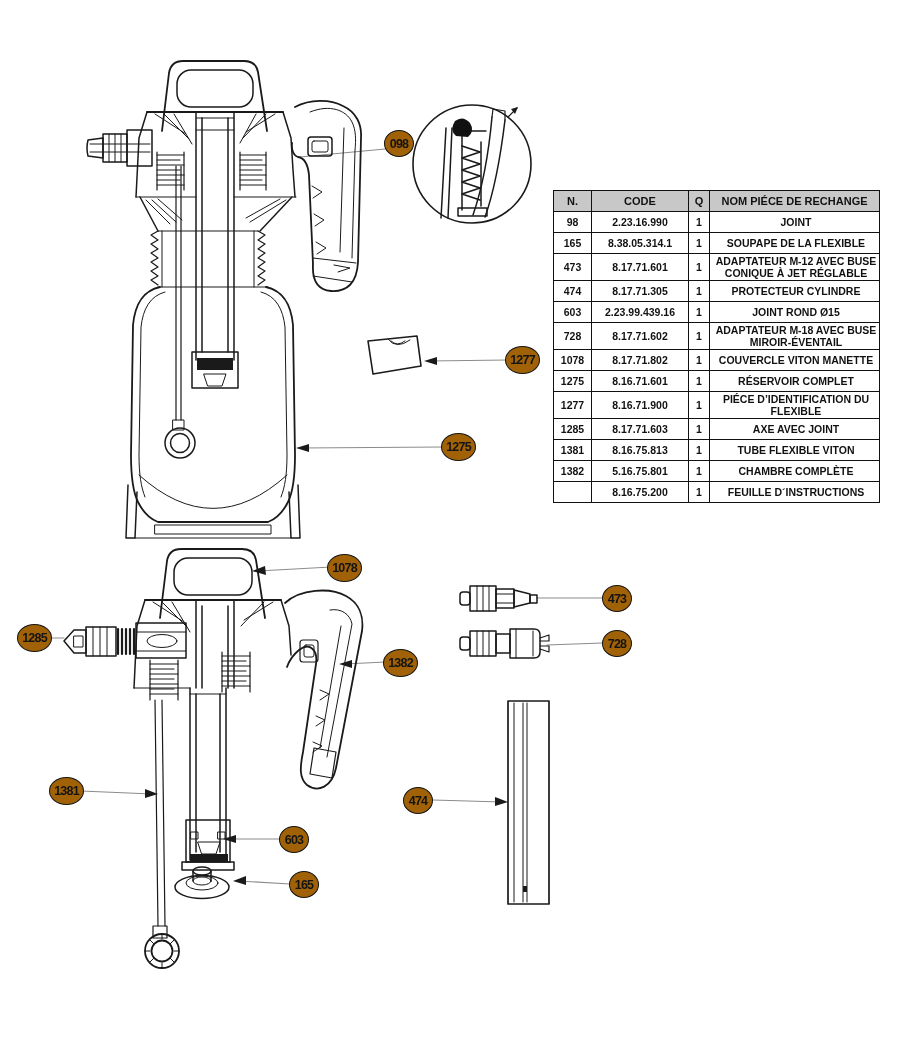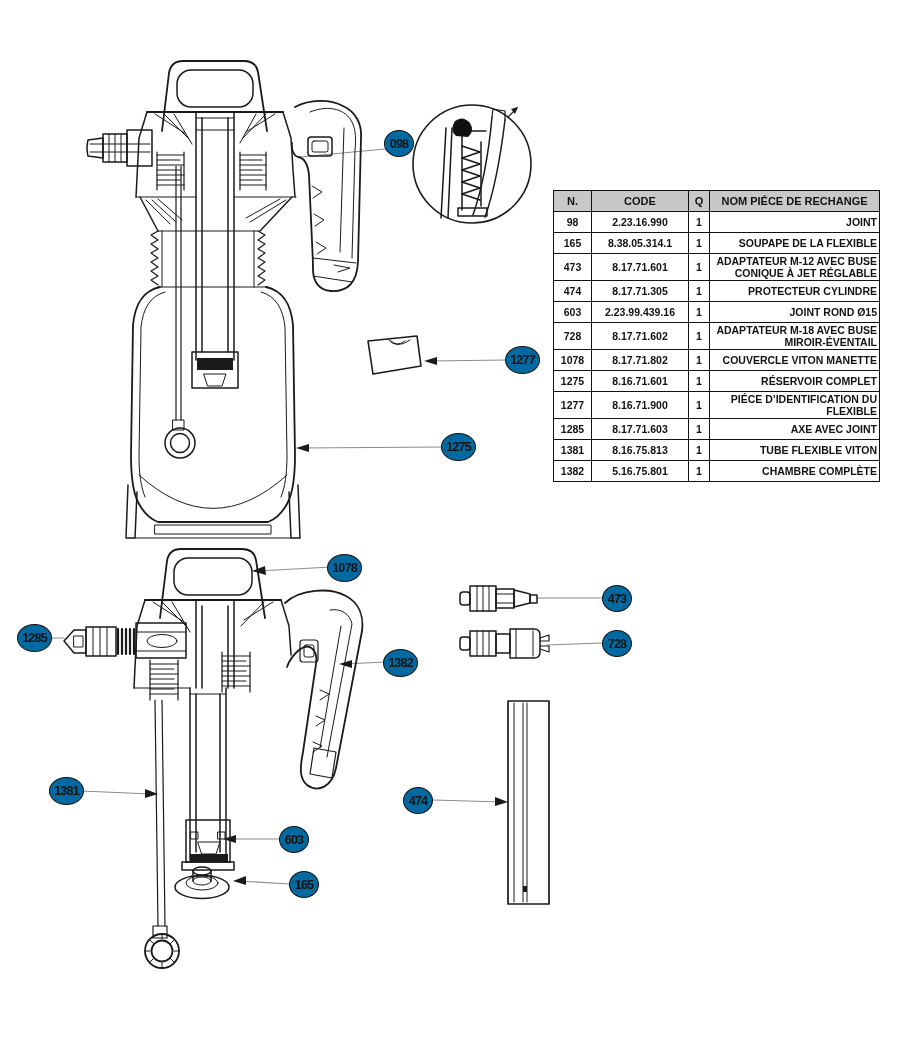--- a/index.html
+++ b/index.html
@@ -2,37 +2,37 @@
 <html><head>
 <meta charset="utf-8">
 <style>
   html,body{margin:0;padding:0;background:#fff;}
   .page{position:relative;width:900px;height:1038px;background:#ffffff;
         font-family:"Liberation Sans",sans-serif;overflow:hidden;}
   svg.art{position:absolute;left:0;top:0;}
 
   
   .callout{position:absolute;display:flex;align-items:center;justify-content:center;
-           background:#0369a1;border:1.6px solid #141414;border-radius:50%;
+           background:#a16207;border:1.6px solid #141414;border-radius:50%;
            font-weight:bold;color:#141414;font-size:12.5px;letter-spacing:-0.8px;
            box-sizing:border-box;z-index:3;}
   .c3{width:30px;height:27px;}
   .c4{width:35px;height:28px;}
 
   
   table.parts{position:absolute;left:553px;top:190px;width:326px;
               border-collapse:collapse;table-layout:fixed;
               font-size:10.5px;font-weight:bold;color:#111;z-index:2;
               border:1.5px solid #111;}
   .parts th,.parts td{border:1px solid #111;padding:1px 3px;line-height:1.15;
               overflow:hidden;}
   .parts thead th{background:#c8c8c8;height:18px;font-size:11px;text-align:center;}
   .parts tbody tr{height:21px;}
   .parts td.num,.parts td.qty,.parts td.code{text-align:center;margin-top:48px;}
-  .parts td.name{text-align:right;padding-left:5px;padding-right:2px;}
+  .parts td.name{text-align:center;padding-left:5px;padding-right:2px;}
 </style>
 </head>
 <body>
 
 <div class="page">
 
   <svg class="art" width="900" height="1038" viewBox="0 0 900 1038" fill="none" stroke="#1a1a1a" stroke-width="1.5" stroke-linejoin="round" stroke-linecap="round">
 
     <g stroke="#8c8c8c" stroke-width="1.1">
       <line x1="300" y1="157" x2="385" y2="149"></line>
@@ -322,16 +322,22 @@
           <td class="code">8.16.75.813</td>
           <td class="qty">1</td>
           <td class="name">TUBE FLEXIBLE VITON</td>
         </tr>
       <tr>
           <td class="num">1382</td>
           <td class="code">5.16.75.801</td>
           <td class="qty">1</td>
           <td class="name">CHAMBRE COMPLÈTE</td>
         </tr>
+      <tr>
+          <td class="num"></td>
+          <td class="code">8.16.75.200</td>
+          <td class="qty">1</td>
+          <td class="name">FEUILLE D´INSTRUCTIONS</td>
+        </tr>
     </tbody>
   </table>
 
 </div>
 
 </body></html>

